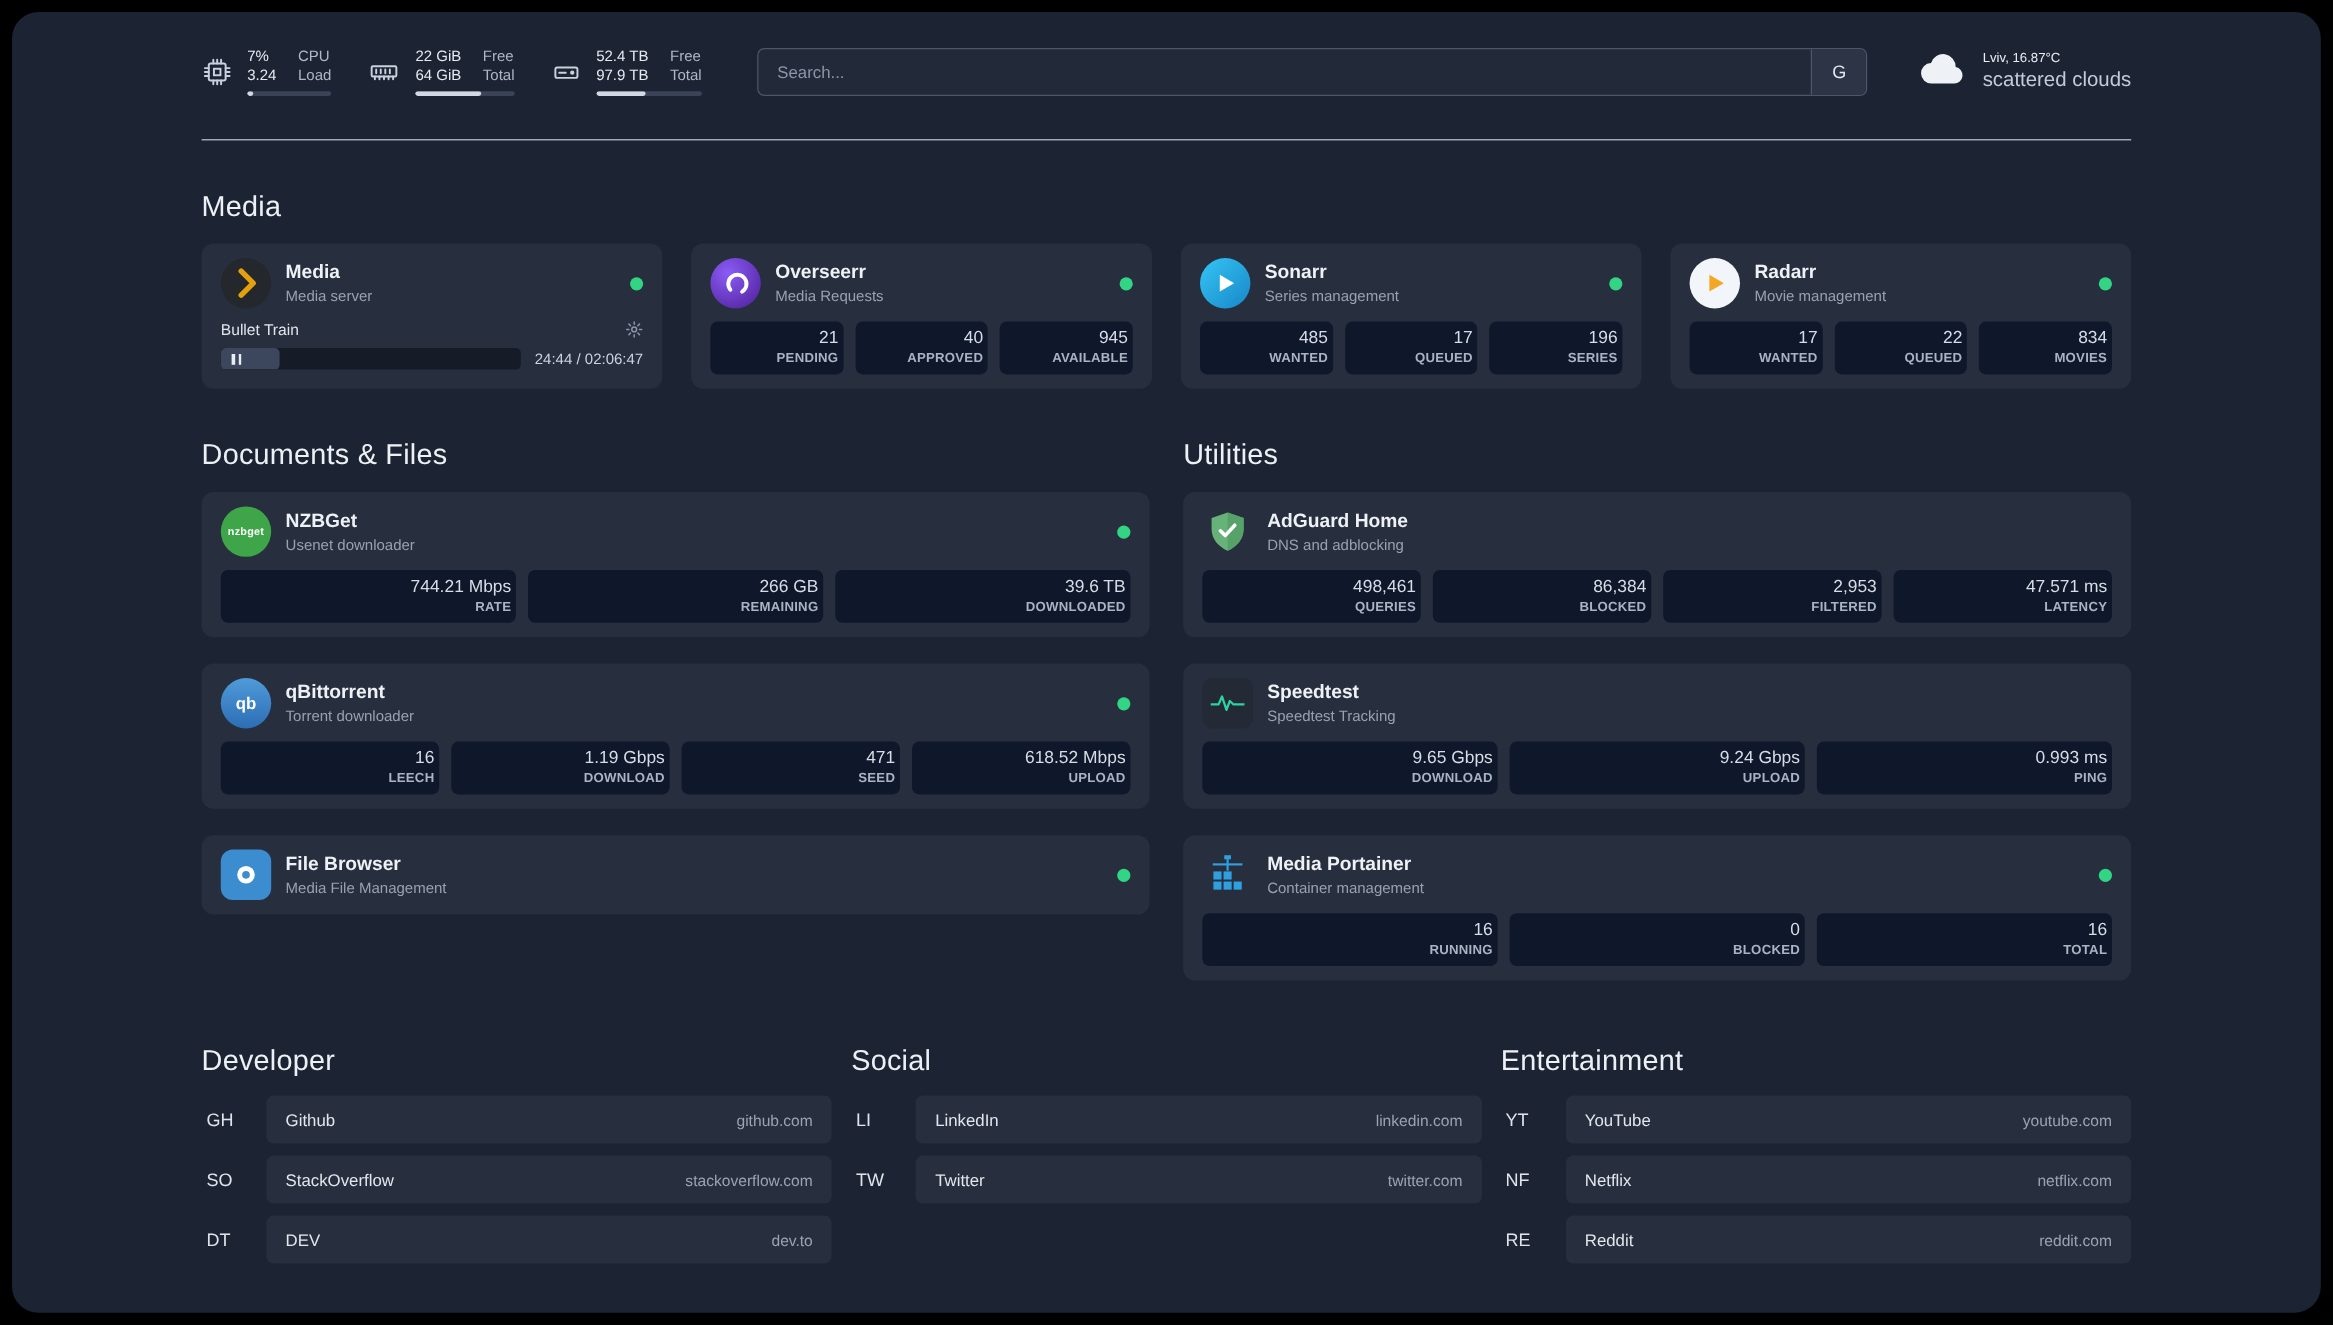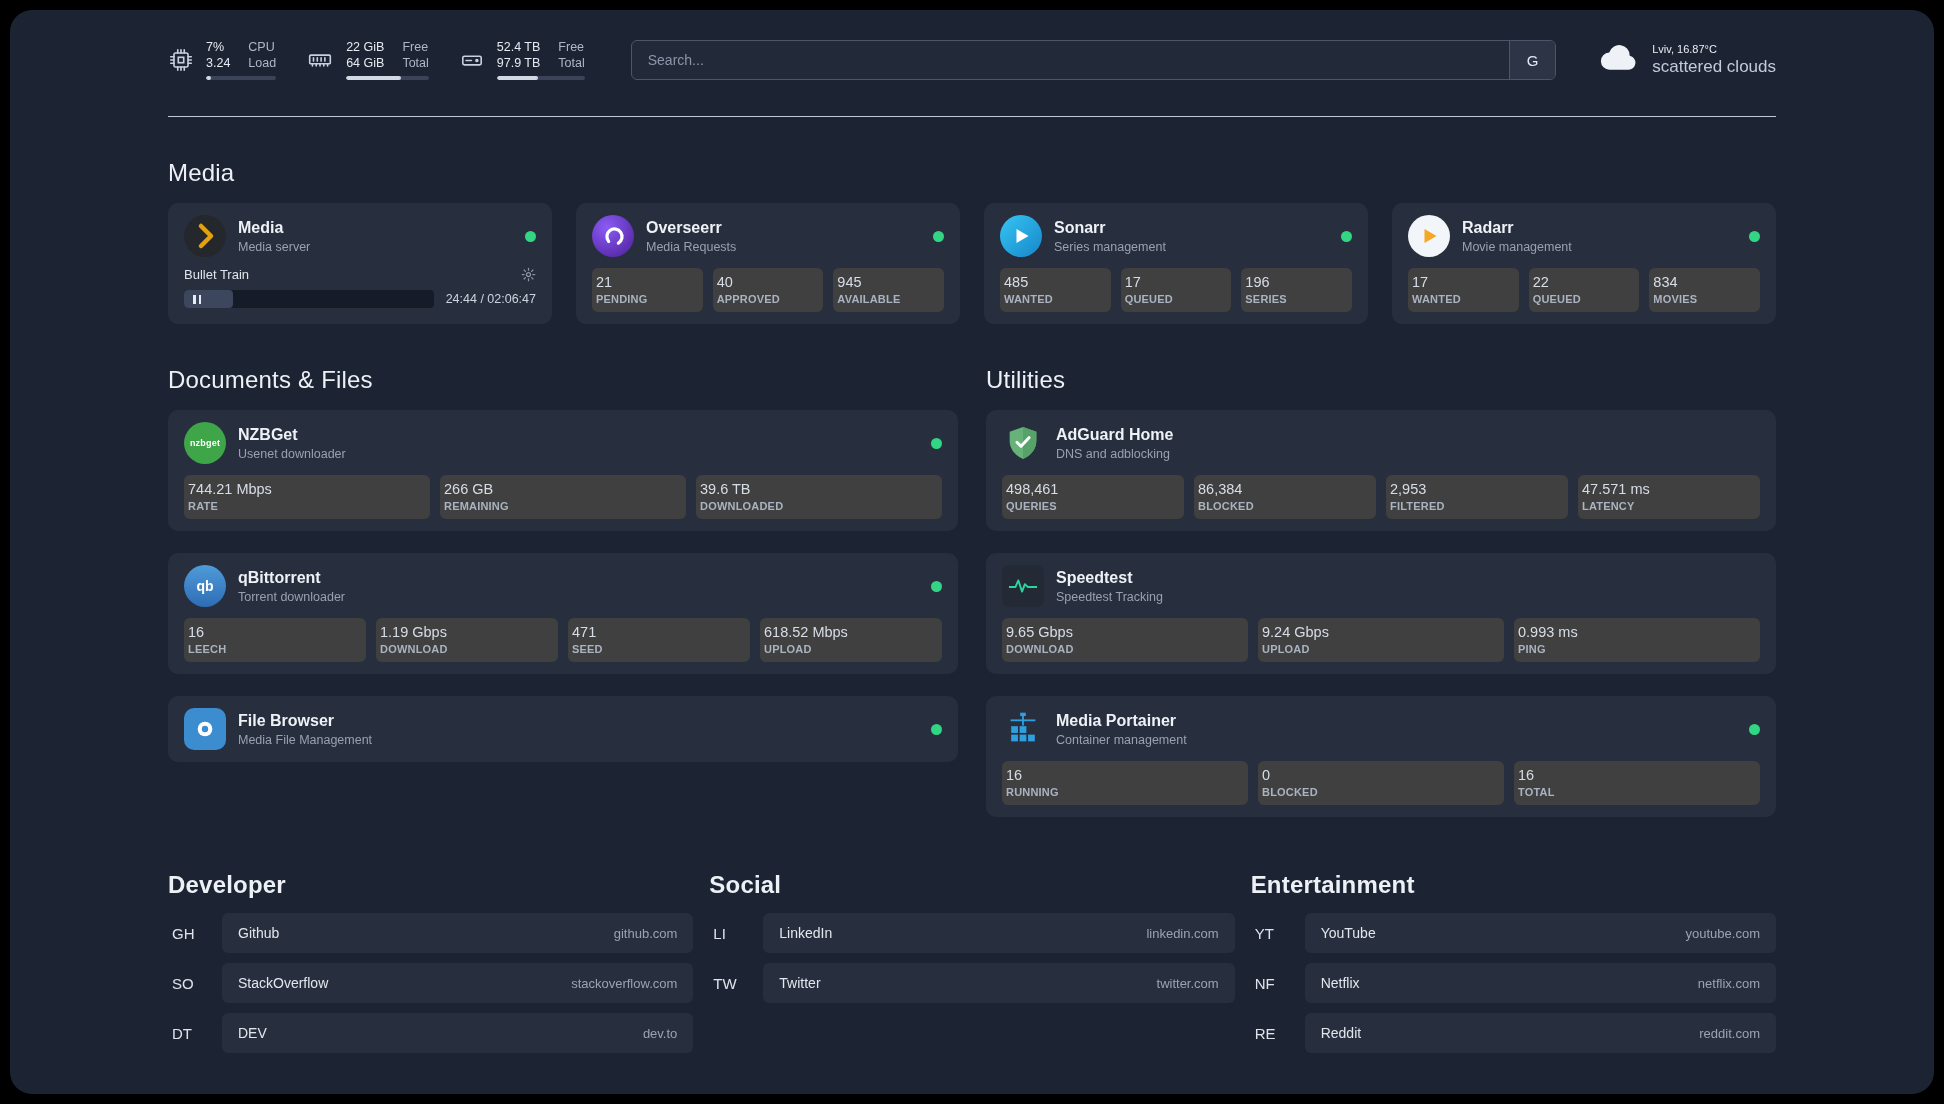--- a/index.html
+++ b/index.html
@@ -31,21 +31,21 @@
   .cards-4 { display:grid; grid-template-columns:repeat(4,1fr); gap:24px; }
   .card { background:#272f3e; border-radius:10px; padding:12px 16px; cursor:pointer; }
   .card-head { display:flex; align-items:center; gap:12px; }
   .appicon { width:42px; height:42px; border-radius:50%; display:grid; place-items:center; flex:none; overflow:hidden; }
   .app-name { font-size:16px; font-weight:600; color:#eef1f6; line-height:1.2; }
   .app-desc { font-size:12.5px; color:#98a1b1; margin-top:3px; }
   .dot { width:11px; height:11px; border-radius:50%; background:#32d583; margin-left:auto; flex:none; }
   .stats { display:grid; gap:10px; margin-top:11px; }
   .cols-3 { grid-template-columns:repeat(3,1fr); }
   .cols-4 { grid-template-columns:repeat(4,1fr); }
-  .tile { background:#404040; border-radius:6px; text-align:left; padding:6px 4px 7px; }
+  .tile { background:#0f172a; border-radius:6px; text-align:right; padding:6px 4px 7px; }
   .tile-value { font-size:14.5px; color:#d7dde6; }
   .tile-label { font-size:11px; font-weight:700; color:#aab3c2; margin-top:3px; letter-spacing:0.2px; }
 
   
   .np-row { display:flex; align-items:center; margin-top:10px; }
   .np-title { font-size:13px; color:#dfe4ed; }
   .gear { margin-left:auto; display:grid; place-items:center; cursor:pointer; }
   .player-row { display:flex; align-items:center; gap:12px; margin-top:8px;text-align:right; }
   .player-bar { flex:1; height:18px; border-radius:4px; background:#151b27; overflow:hidden; }
   .player-fill { height:100%; background:#3c465c; border-radius:4px; display:flex; align-items:center; padding-left:9px; }
@@ -65,21 +65,21 @@
   .ic-nzb { background:#3ea648; }
   .nzb-text { color:#fff; font-weight:700; font-size:9px; letter-spacing:0.2px; }
   .ic-qb { background:linear-gradient(180deg,#4f9bd9,#2d6db5); color:#fff; font-weight:700; font-size:14px; }
   .ic-fb { background:#3c8cd0; border-radius:10px; }
   .ic-ag { background:transparent; }
   .ic-st { background:#232a36; border-radius:8px; }
   .ic-pt { background:transparent; }
 
   
   .bm-grid { display:grid; grid-template-columns:repeat(3,1fr); gap:16px; margin-top:54px; padding-bottom:26px; }
-  .bm-title { font-size:24px; font-weight:700; color:#edf0f5; margin-bottom:14px; letter-spacing:0.2px; }
+  .bm-title { font-size:24px; font-weight:400; color:#edf0f5; margin-bottom:14px; letter-spacing:0.2px; }
   .bm-row { display:flex; align-items:center; gap:14px; margin-bottom:10px; cursor:pointer; }
   .bm-abbr { width:40px; font-size:15px; font-weight:500; color:#dfe4ec; padding-left:4px; flex:none; }
   .bm-pill { flex:1; height:40px; background:#272f3e; border-radius:6px; display:flex; align-items:center; padding:0 16px; }
   .bm-name { font-size:14px; color:#e2e7ee; }
   .bm-url { margin-left:auto; font-size:13px; color:#9aa3b3; }
 </style>
 </head>
 <body>
 
 <div class="page">

